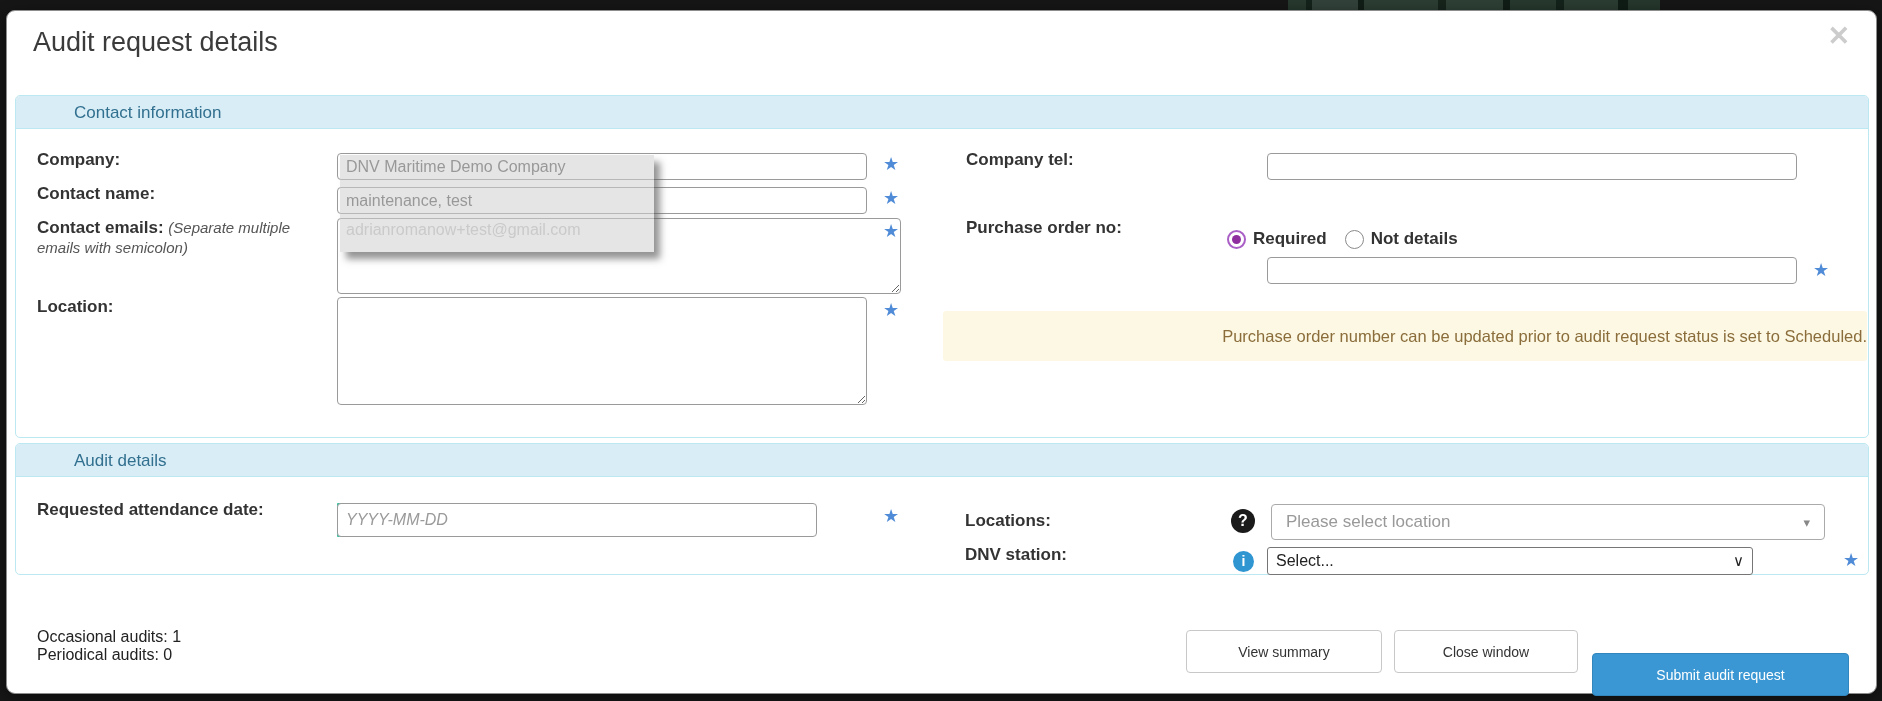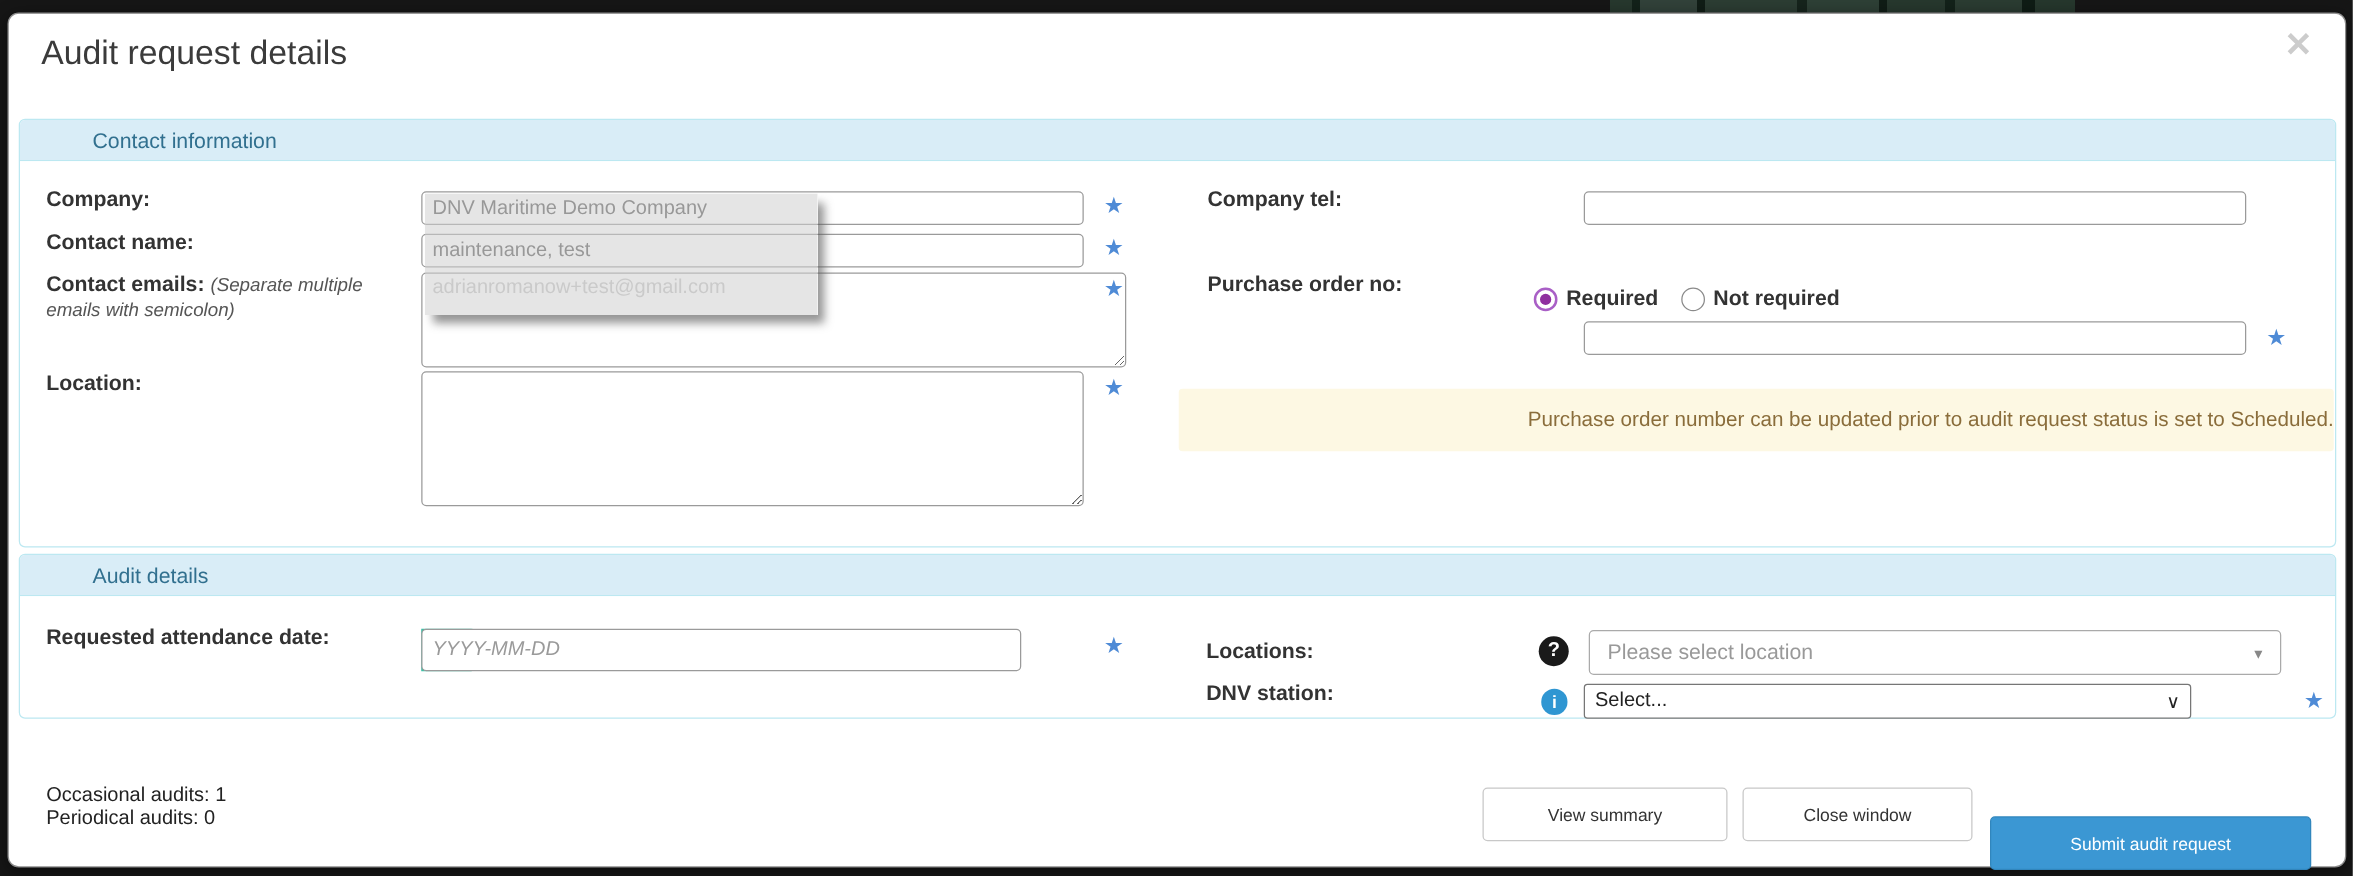--- a/index.html
+++ b/index.html
@@ -131,21 +131,21 @@
   <div class="flabel" style="left:959px; top:139px;">Company tel:</div>
   <input type="text" style="left: 1260px; top: 142px; width: 530px; height: 27px;" value="">
 
   <div class="flabel" style="left:959px; top:207px;">Purchase order no:</div>
 
   <div class="radio-row" style="left:1201px; top:218px;margin-left:19px;">
     <span class="radio-outer radio-sel"></span>
     <span>Required</span>
     <span style="width:18px;"></span>
     <span class="radio-outer radio-unsel"></span>
-    <span>Not required</span>
+    <span>Not details</span>
   </div>
 
   <input type="text" style="left: 1260px; top: 246px; width: 530px; height: 27px;" value="">
   <span class="star" style="left:1806px; top:248px;">★</span>
 
   <div class="notice" style="left:936px; top:300px; width:924px; height:50px;">
     <span>Purchase order number can be updated prior to audit request status is set to Scheduled.</span>
   </div>
 
   <div class="panel" style="top:432px; height:132px;">

